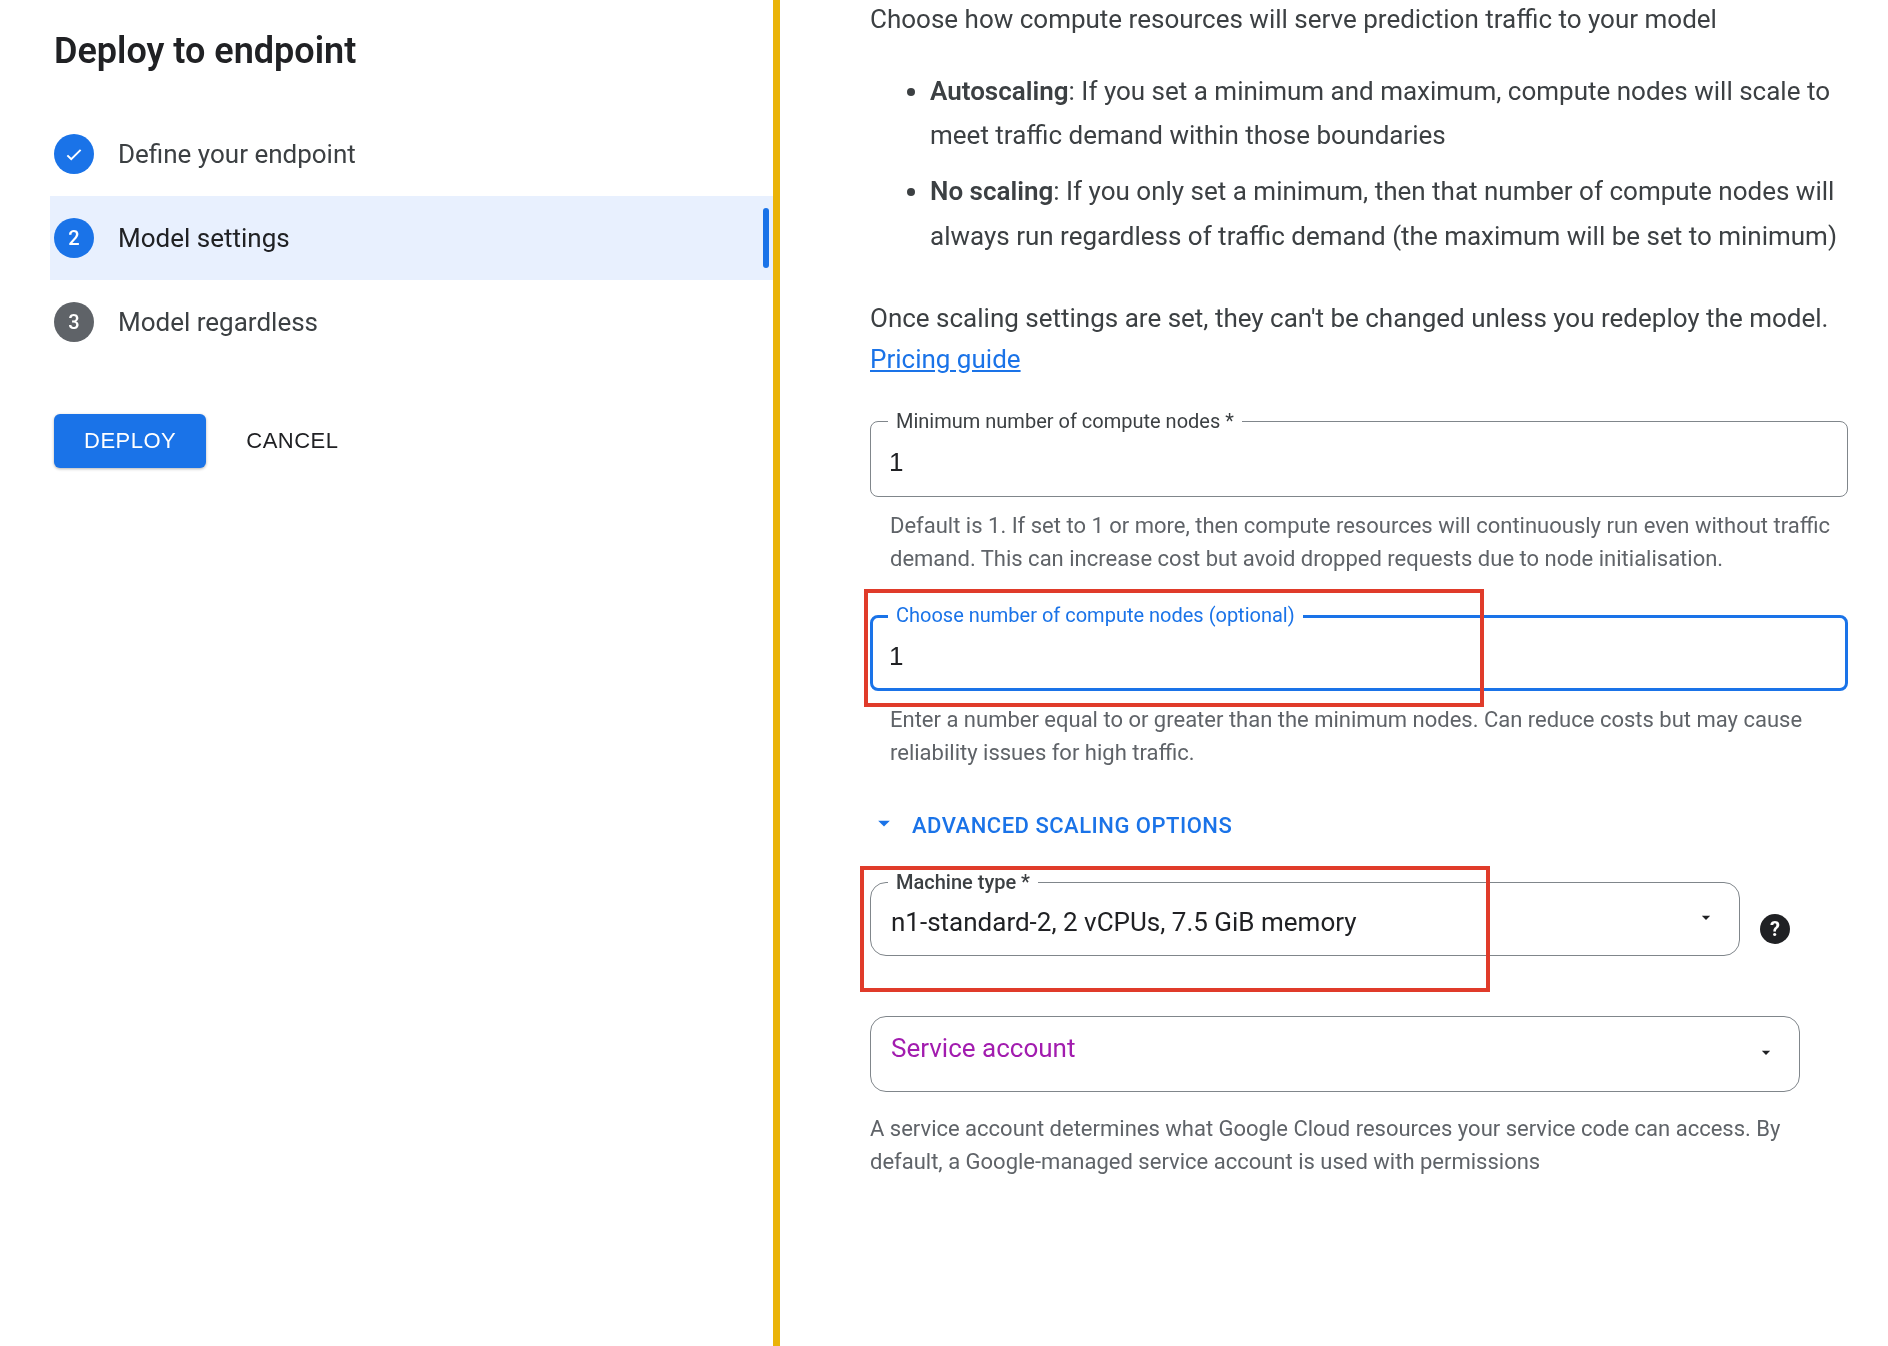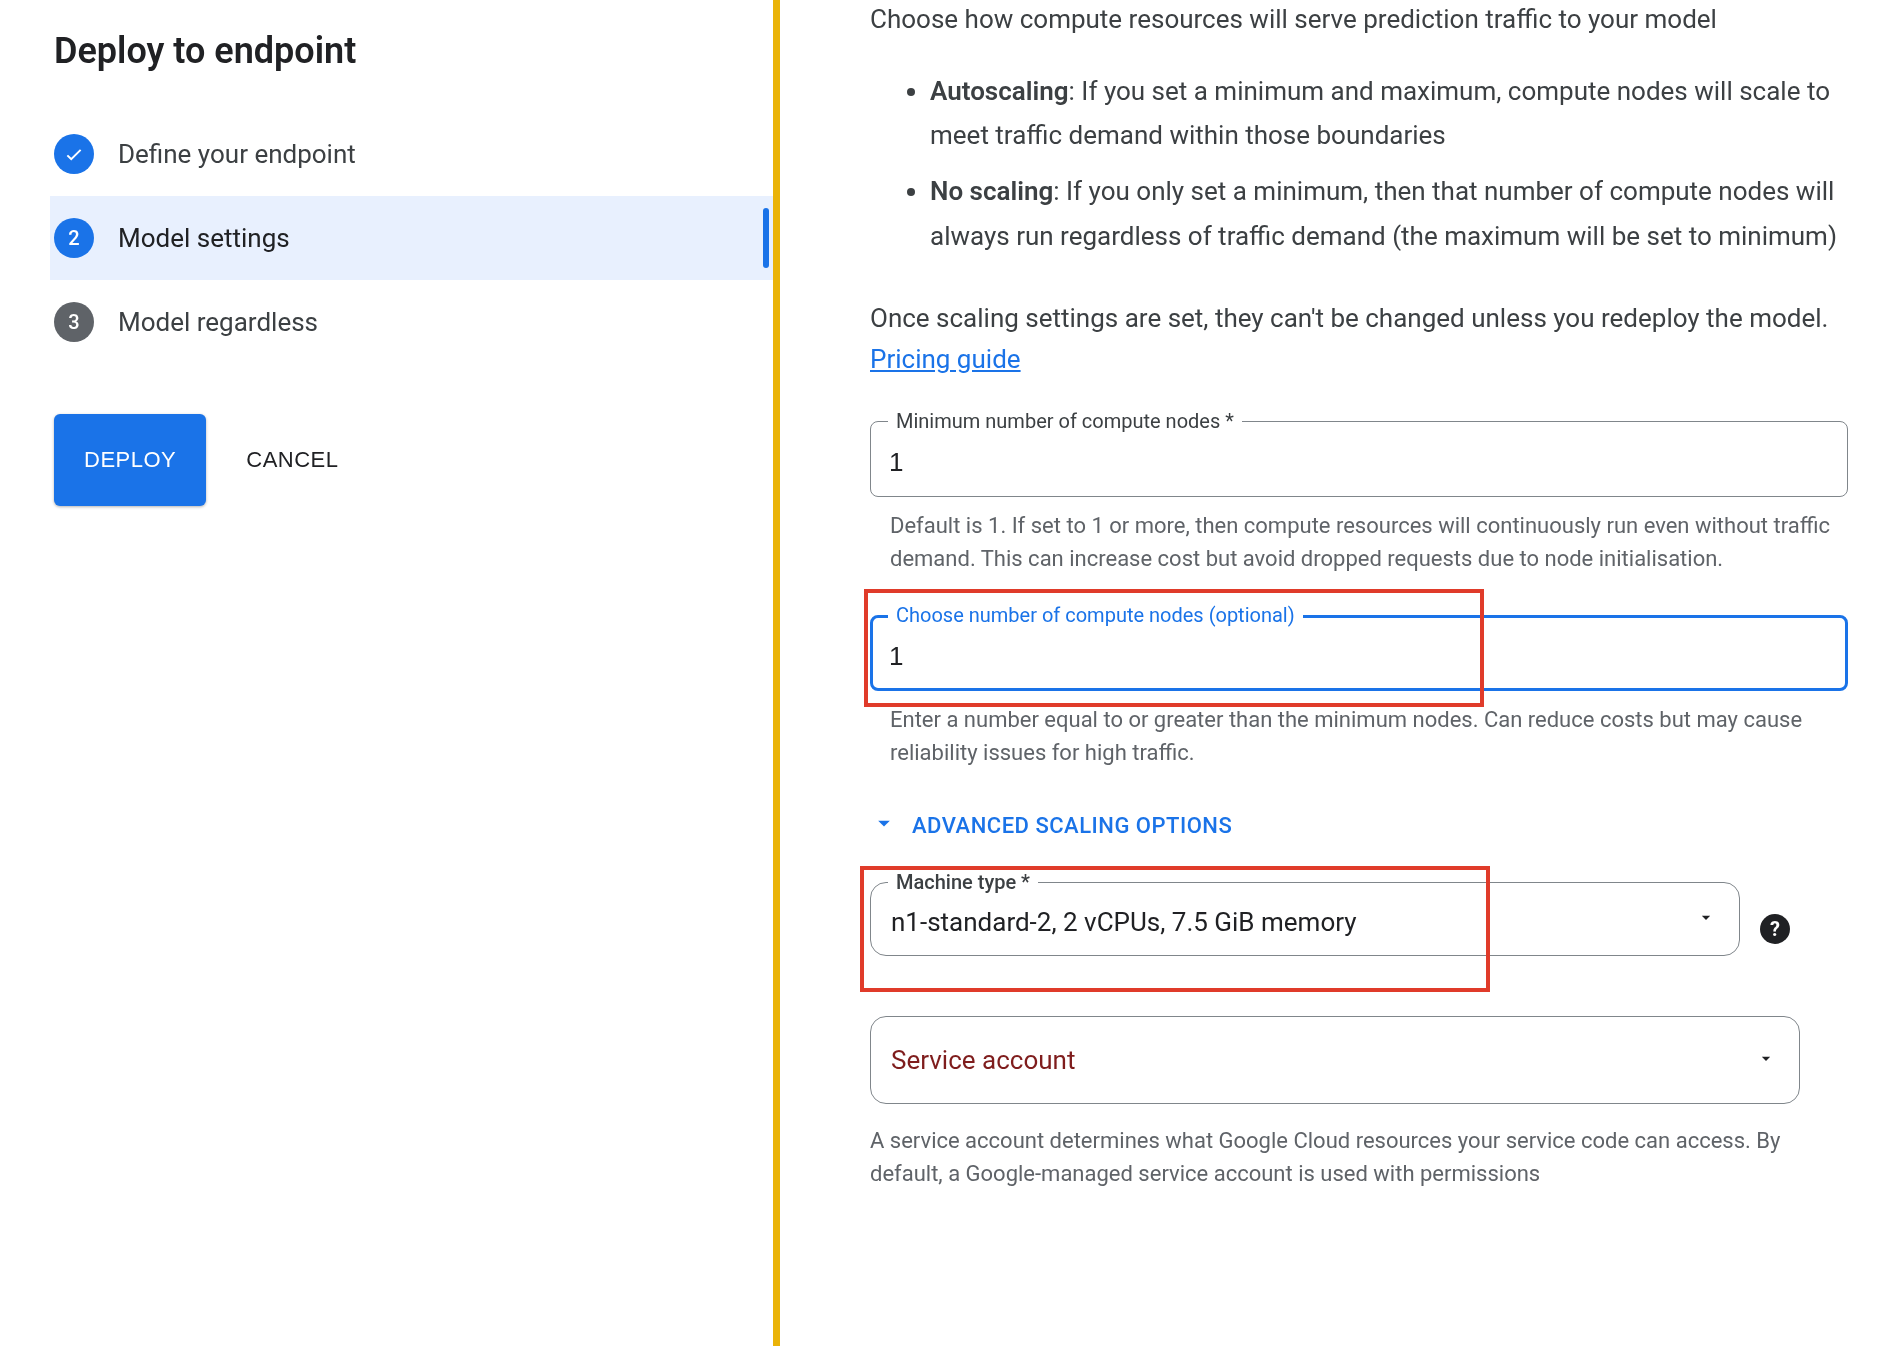--- a/index.html
+++ b/index.html
@@ -64,21 +64,21 @@
   }
   .step-badge.done { background: #1a73e8; }
   .step-badge.current { background: #1a73e8; }
   .step-badge.pending { background: #5f6368; }
   .step-badge svg { width: 22px; height: 22px; fill: #fff; }
   .actions { margin-top: 50px; padding-left: 4px; display: flex; gap: 40px; align-items: center; }
   .btn-primary {
     background: #1a73e8;
     color: #fff;
     border: none;
-    padding: 33px 30px;
+    padding: 14px 30px;
     font-size: 22px;
     font-weight: 500;
     letter-spacing: 0.5px;
     border-radius: 6px;
     cursor: pointer;
     box-shadow: 0 1px 3px rgba(0,0,0,0.3);
   }
   .btn-text {
     background: none;
     border: none;
@@ -161,21 +161,21 @@
     border-radius: 16px;
     padding: 24px 60px 18px 20px;
     font-size: 26px;
     color: #202124;
     background: #fff;
     cursor: pointer;
     display: flex;
     align-items: center;
     justify-content: space-between;
   }
-  .select-wrap.placeholder .select-box { color: #7f1d1d; padding: 28px 60px 28px 20px; text-align: center; }
+  .select-wrap.placeholder .select-box { color: #a21caf; padding: 16px 60px 28px 20px; text-align: center; }
   .select-label {
     position: absolute;
     top: -12px;
     left: 18px;
     background: #fff;
     padding: 0 8px;
     font-size: 20px;
     color: #3c4043;
     font-weight: 500;
     z-index: 2;

